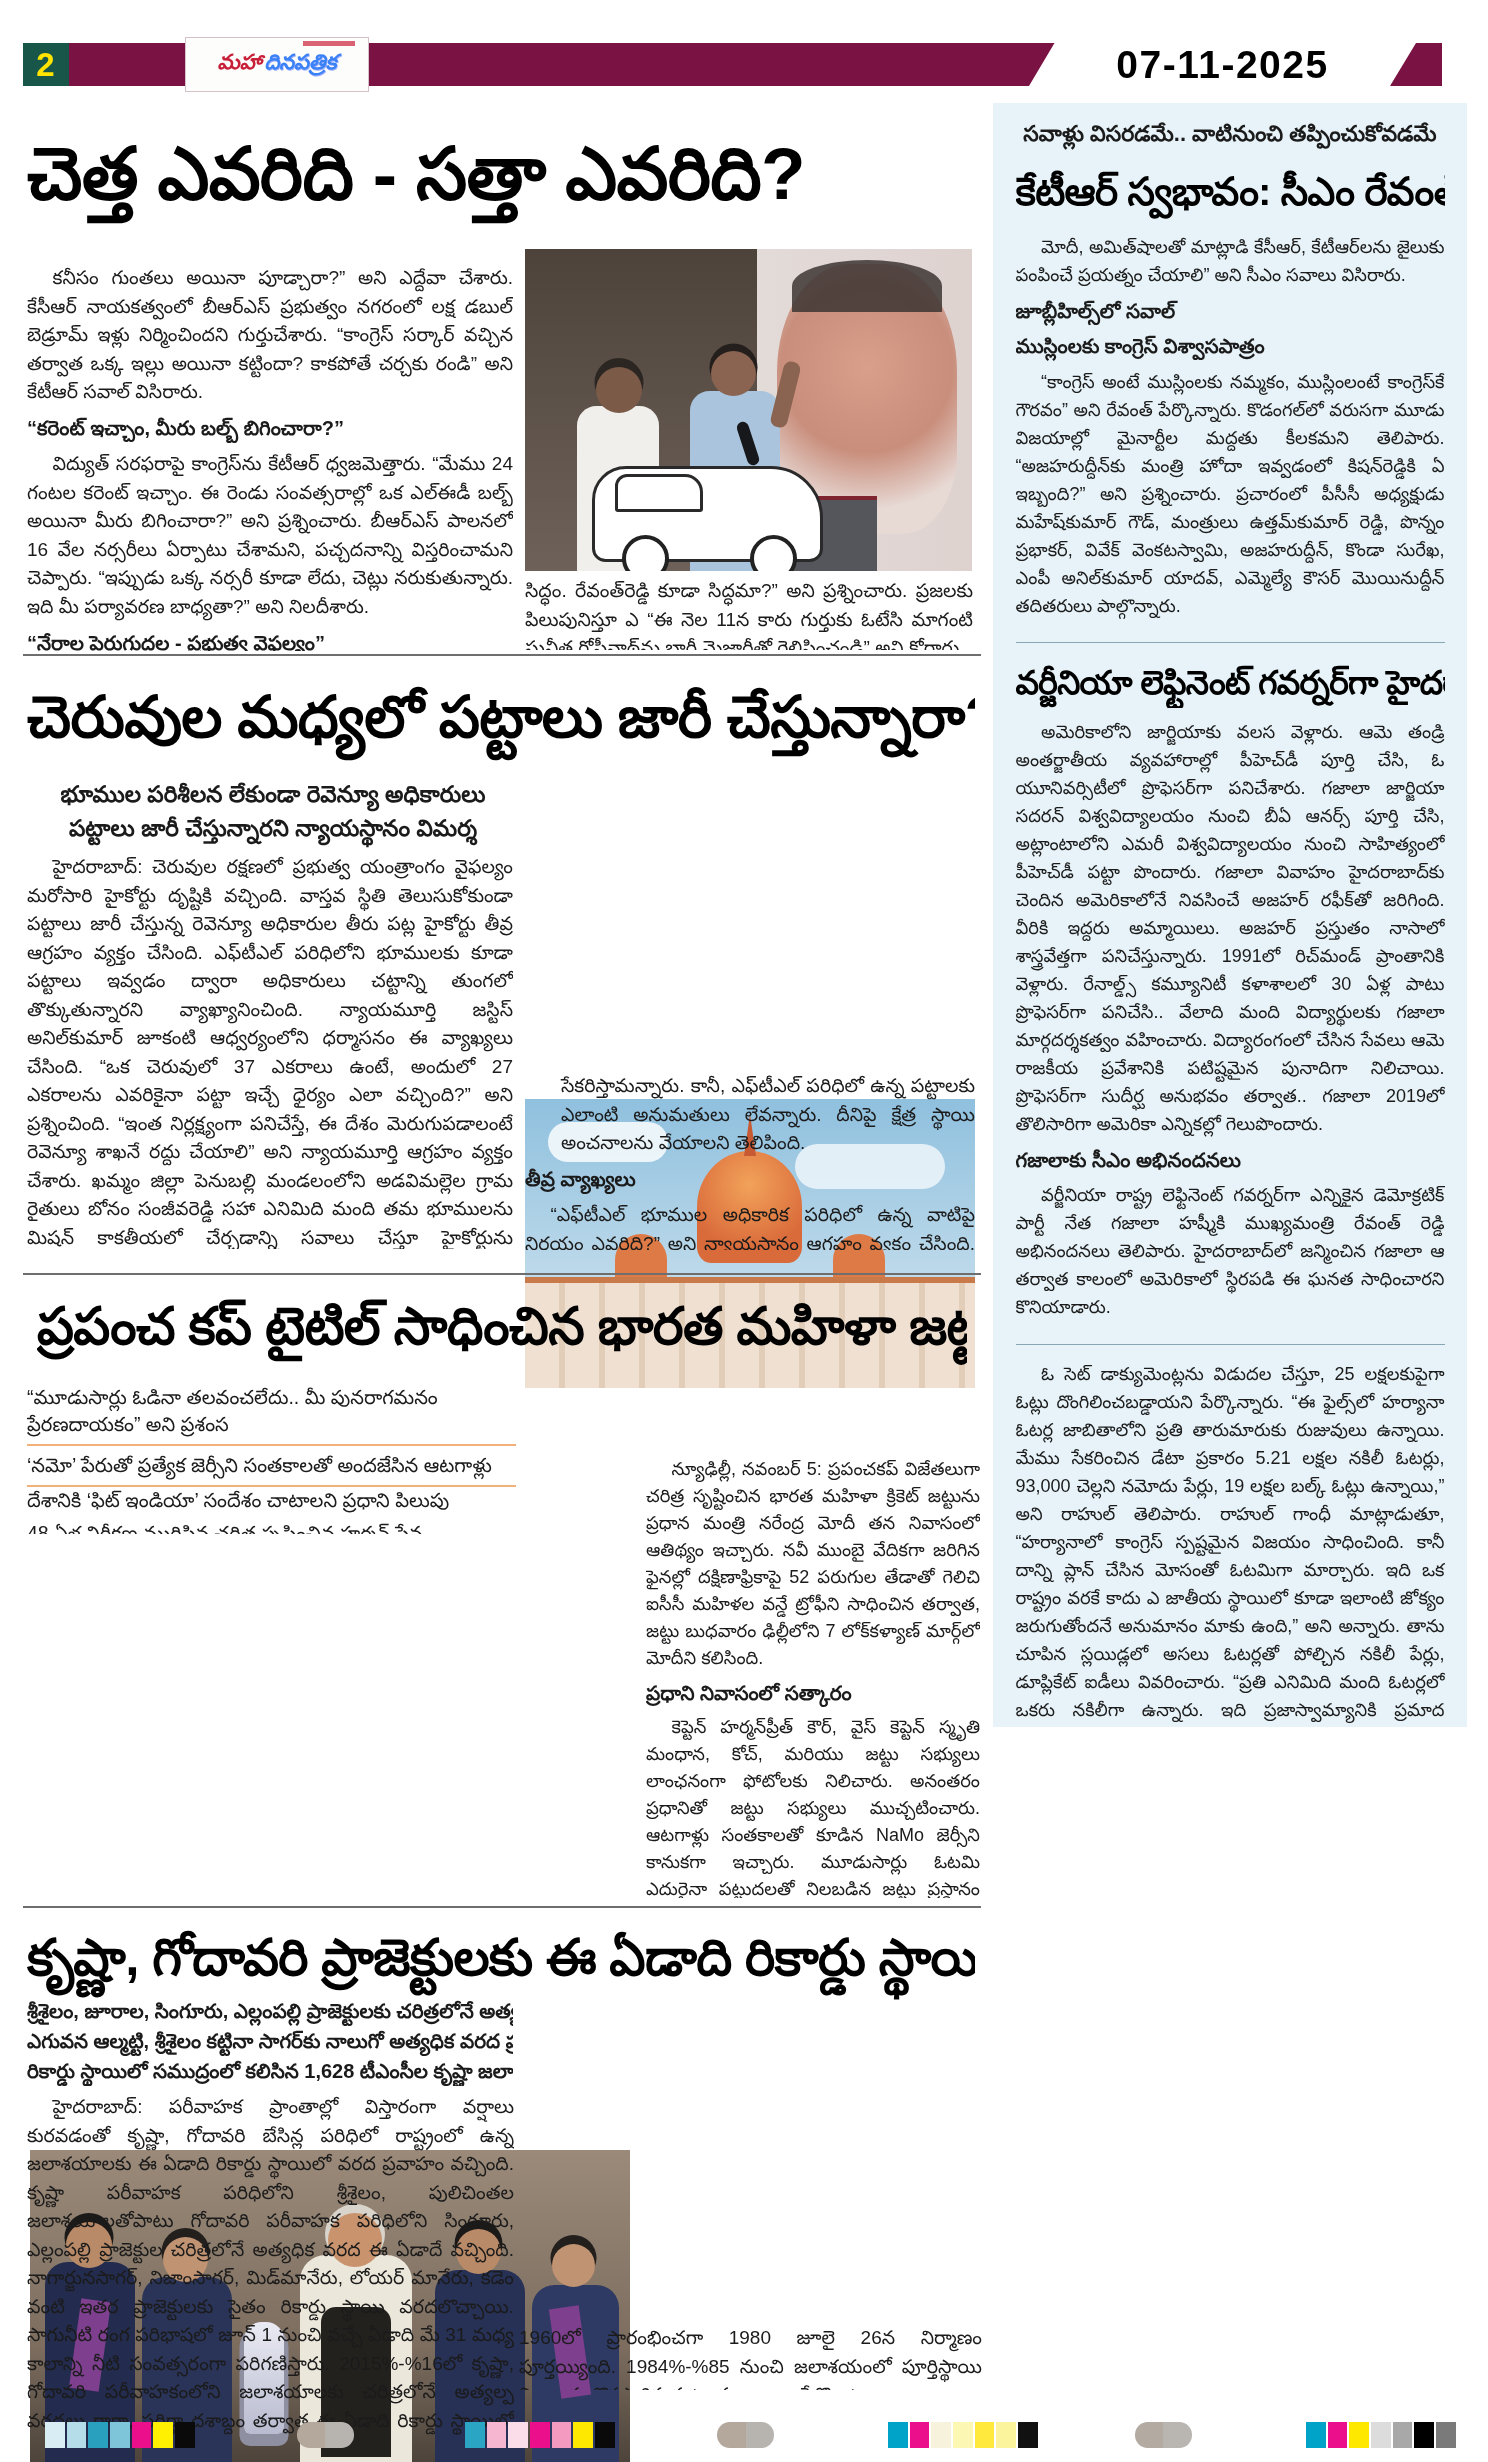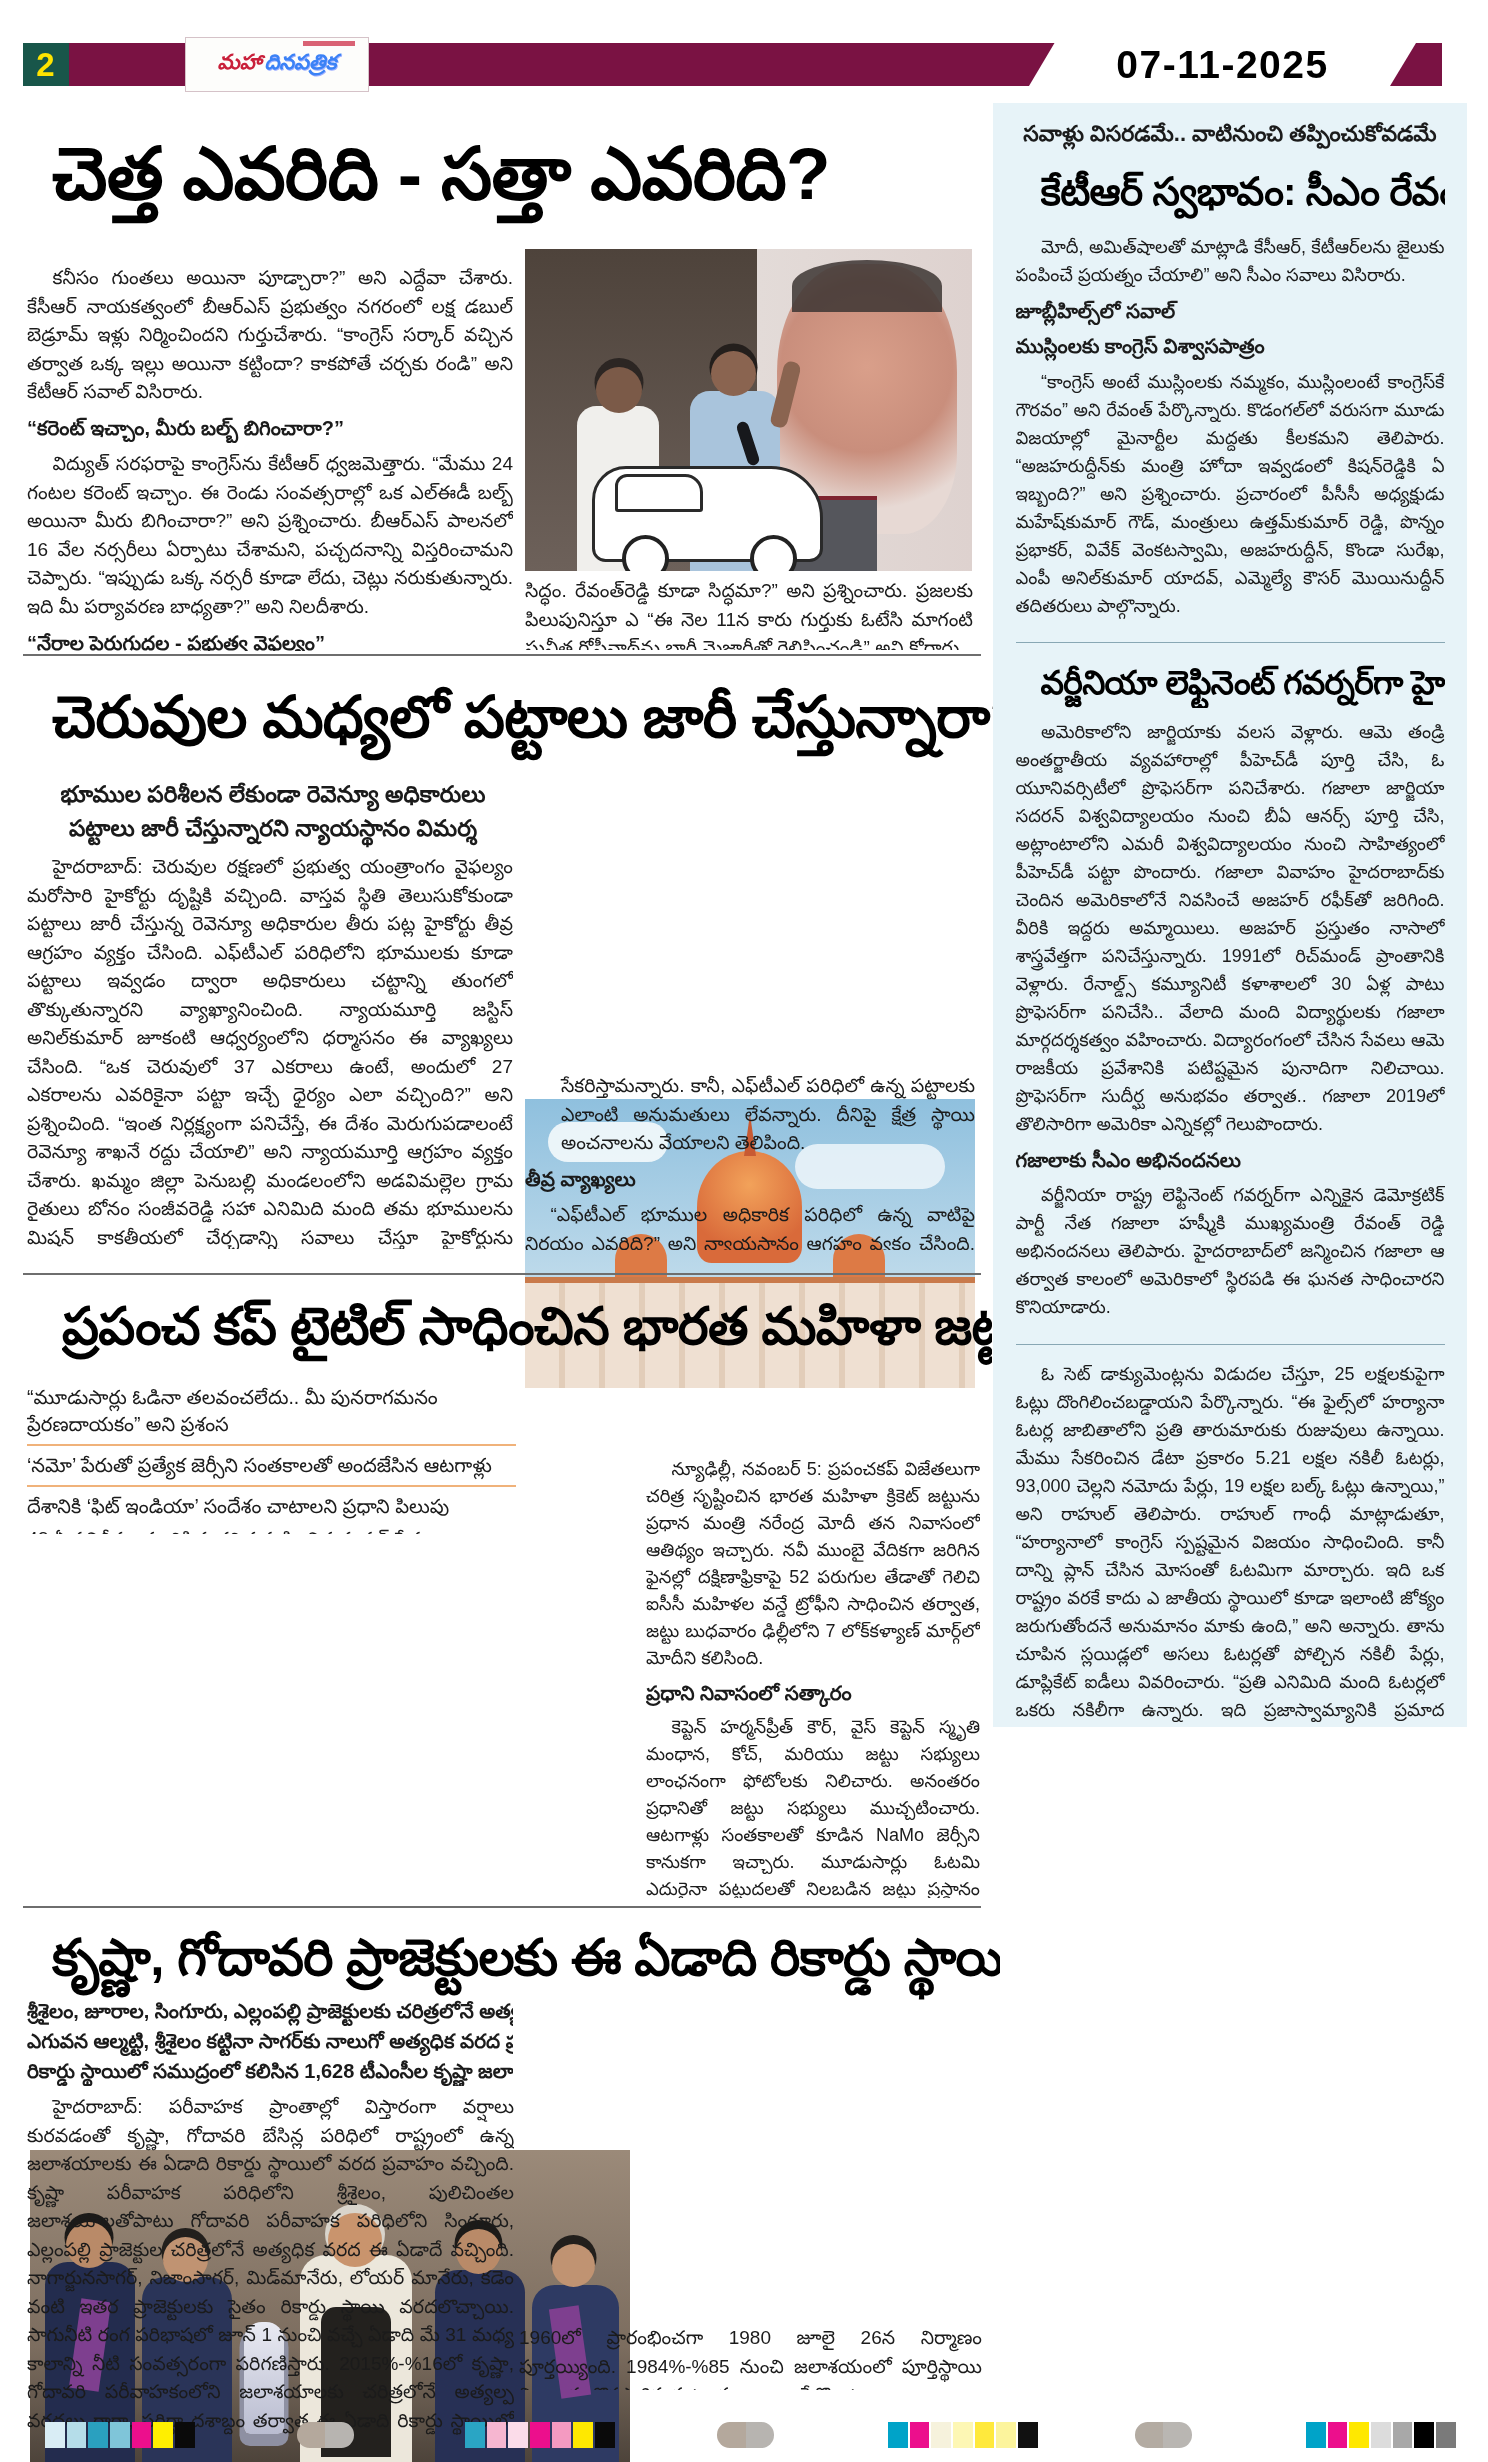--- a/index.html
+++ b/index.html
@@ -3,21 +3,21 @@
 <meta charset="utf-8">
 <style>
   html,body{margin:0;padding:0;background:#ffffff;}
   body{width:1488px;height:2462px;position:relative;overflow:hidden;
        font-family:"Liberation Sans","DejaVu Sans",sans-serif;color:#1b1b1b;}
   .abs{position:absolute;}
   .just{text-align:justify;}
   .bodytxt{font-size:19px;line-height:28.5px;overflow:hidden;}
   .bodytxt p{margin:0 0 7.5px 0;text-indent:25.5px;}
   .subhead{font-weight:bold;font-size:20px;margin:4.5px 0;text-indent:0!important;}
-  .headline{font-weight:800;color:#000;letter-spacing:-0.7px;margin-left:25px;}
+  .headline{font-weight:800;color:#000;letter-spacing:-0.7px;}
   .divider{border-top:2.2px solid #6e6e6e;height:0;}
   .panel{background:#e7f3f8;box-sizing:border-box;padding:18px 22.5px;overflow:hidden;}
   .panel hr{border:none;border-top:1.5px solid #88a7b4;margin:15px 0;}
   .panel .bodytxt{font-size:18px;line-height:28px;}
   .kicker{font-weight:bold;text-align:center;}
   .swatch-row{display:flex;gap:2.2px;}
   .swatch-row div{width:19.5px;height:25.5px;}
   .pill{height:25.5px;border-radius:12.7px;}
   .photo{overflow:hidden;position:relative;}
 </style>
@@ -97,21 +97,21 @@
   <p class="subhead">తీవ్ర వ్యాఖ్యలు</p>
   <p>“ఎఫ్‌టీఎల్ భూముల అధికారిక పరిధిలో ఉన్న వాటిపై నిర్ణయం ఎవరిది?” అని న్యాయస్థానం ఆగ్రహం వ్యక్తం చేసింది. “ఇక్కడ కేవలం 29 సర్వే నంబర్ పూర్తిగా చెరువై ఉంది. అలాంటి చోట్ల మీరు పట్టాలిచ్చారు. ఇందుకు బాధ్యులెవరో తేల్చాలి” అని పేర్కొంది. ఖమ్మం కలెక్టర్ ఒక వారంలో కౌంటర్ దాఖలు చేయాలని కోర్టు ఆదేశించింది. ఈ ఆదేశాలను పాటించకుంటే, తదుపరి విచారణలో చర్యలు తప్పవు” అని స్పష్టం చేసింది.</p>
 </div>
 
 <div class="abs divider" style="left:22.5px;top:1273px;width:958px;"></div>
 
 <div class="abs headline" style="left:37px;top:1285px;width:930px;height:88px;font-size:52px;line-height:1.6;text-align:center;white-space:nowrap;overflow:hidden;">ప్రపంచ కప్ టైటిల్ సాధించిన భారత మహిళా జట్టుతో మోదీ భేటీ</div>
 
 <div class="abs" style="left:27px;top:1384px;width:489px;height:150px;font-size:19.5px;line-height:27px;overflow:hidden;">
   <div style="border-bottom:2.2px solid #f0b27a;padding-bottom:6px;margin-bottom:6px;">“మూడుసార్లు ఓడినా తలవంచలేదు.. మీ పునరాగమనం ప్రేరణదాయకం” అని ప్రశంస</div>
-  <div style="border-bottom:2.2px solid #f0b27a;padding-bottom:6px;margin-bottom:6px;">‘నమో’ పేరుతో ప్రత్యేక జెర్సీని సంతకాలతో అందజేసిన ఆటగాళ్లు</div>
+  <div style="border-bottom:2.2px solid #f0b27a;padding-bottom:6px;">‘నమో’ పేరుతో ప్రత్యేక జెర్సీని సంతకాలతో అందజేసిన ఆటగాళ్లు</div>
   <div style="margin-bottom:6px;">దేశానికి ‘ఫిట్ ఇండియా’ సందేశం చాటాలని ప్రధాని పిలుపు</div>
   <div style="margin-bottom:6px;">48 ఏళ్ల నిరీక్షణ ముగిసిన చరిత్ర సృష్టించిన హర్మన్ సేన</div>
 
 </div>
 
 <div class="abs photo" style="left:30px;top:1539px;width:600px;height:358px;background:linear-gradient(180deg,#9b8a79 0%,#7c6d5f 55%,#3a332c 100%);">
   <div class="abs" style="left:15px;top:112px;width:90px;height:247px;background:#232c4e;border-radius:22.5px 22.5px 0 0;"></div>
   <div class="abs" style="left:36px;top:72px;width:46px;height:46px;background:#b98a68;border-radius:50%;box-shadow:0 -7.5px 0 1.5px #1c1a18;"></div>
   <div class="abs" style="left:112px;top:127px;width:90px;height:232px;background:#2a3458;border-radius:22.5px 22.5px 0 0;"></div>
   <div class="abs" style="left:133px;top:87px;width:45px;height:45px;background:#c09372;border-radius:50%;box-shadow:0 -7.5px 0 1.5px #221f1c;"></div>

